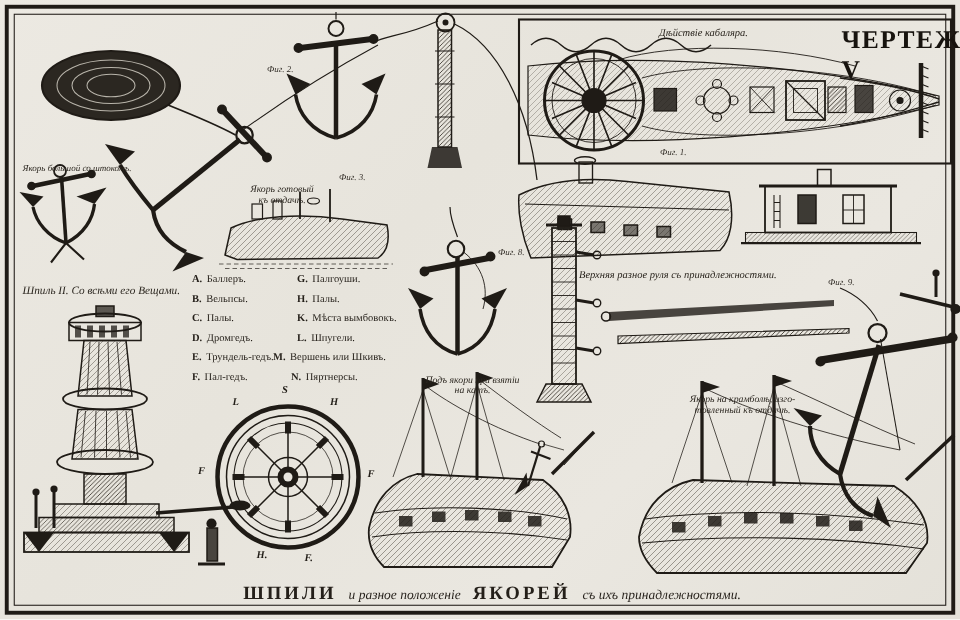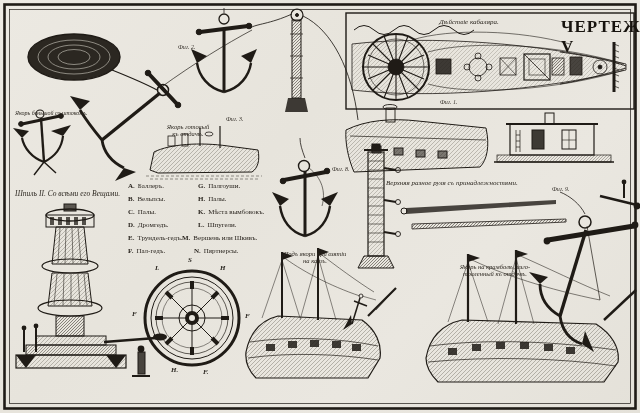--- a/index.html
+++ b/index.html
@@ -344,14 +344,20 @@
   <div class="cap c65 twoline wrap" style="left:252px;top:250px;width:126px;">
     <span>Подъ якори при взятiи</span><br>
     <span>на катъ.</span>
   </div>
 
   <div class="cap c65 twoline wrap" style="left:432px;top:263px;width:126px;">
     <span>Якорь на крамболѣ, изго-</span><br>
     <span>товленный къ отдачѣ.</span>
   </div>
 
+  <div class="bottom-cap">
+    <span class="big">ШПИЛИ</span>
+    <span class="mid">и разное положенiе</span>
+    <span class="big">ЯКОРЕЙ</span>
+    <span class="mid">съ ихъ принадлежностями.</span>
+  </div>
 
 </div>
 
 </body></html>

